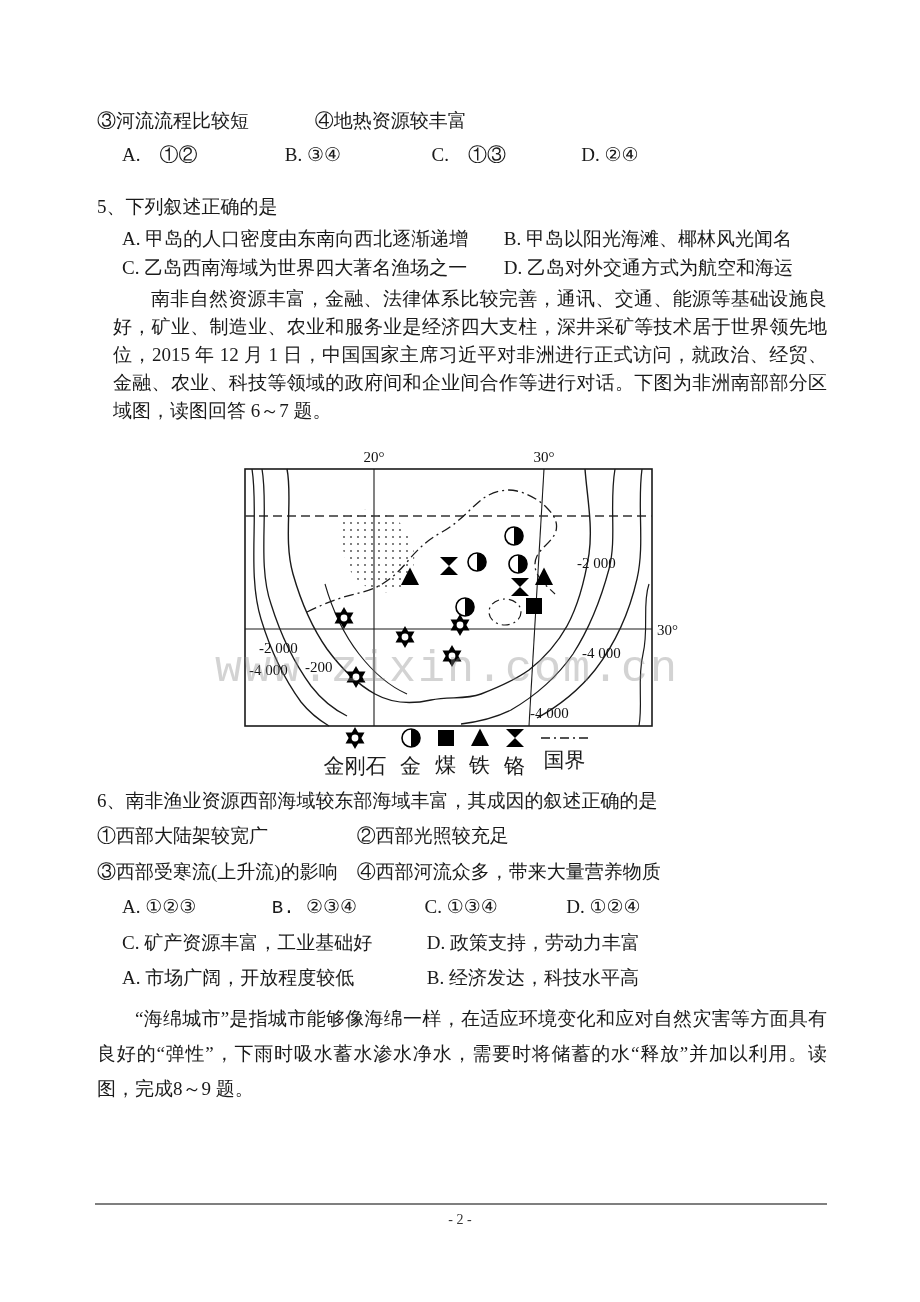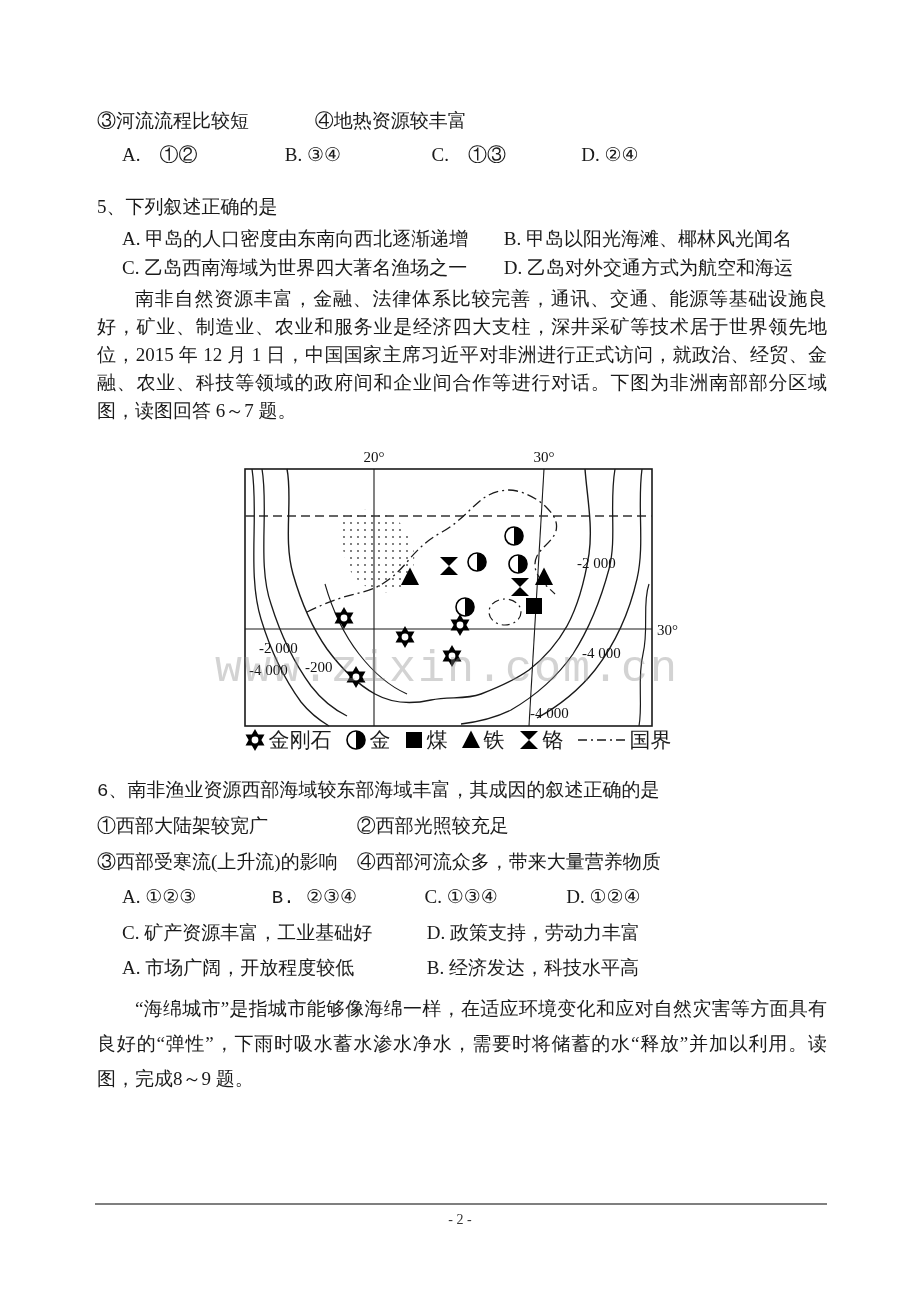--- a/index.html
+++ b/index.html
@@ -17,37 +17,37 @@
   .choices .c2{display:inline-block;width:142px;}
   .choices .c3{display:inline-block;width:145px;}
   .choices6 .c1{display:inline-block;width:145px;font-family:Liberation Serif, serif;}
   .choices6 .c2{display:inline-block;width:148px;font-family:Liberation Mono, monospace;}
   .choices6 .c3{display:inline-block;width:137px;}
   .abcd2{padding-left:25px;line-height:29px;white-space:nowrap;}
   .abcd2 .cA{display:inline-block;width:377px;}
   .abcd7{padding-left:25px;line-height:35px;white-space:nowrap;}
   .abcd7 .cA{display:inline-block;width:300px;}
   .stem{line-height:34px;margin-top:18px;}
-  .passage{line-height:28px;text-indent:2em;text-align:justify;margin-top:3px;}
+  .passage{line-height:28px;text-indent:2em;text-align:justify;margin-top:3px;margin-left:16px;}
   .passage2{line-height:35px;text-indent:2em;text-align:justify;margin-top:6px;}
   .optline6{line-height:36px;white-space:nowrap;}
   
   .figure{position:relative;width:470px;margin-left:140px;margin-top:19px;}
   .figure svg{display:block;}
   .watermark{
     position:absolute;left:-22px;top:200px;width:520px;
     font-family:Liberation Mono, monospace;
     font-size:45px;color:rgba(140,140,140,0.38);letter-spacing:2px;
     pointer-events:none;white-space:nowrap;
   }
   .legend{
     display:flex;align-items:center;justify-content:center;
     gap:4px;margin-top:-6px;font-size:21px;white-space:nowrap;width:440px;
   }
-  .legend .lg-item{display:flex;align-items:center;gap:2px;}
+  .legend .lg-item{display:flex;align-items:center;gap:2px;flex-direction:column;}
   .legend .lg-item + .lg-item{margin-left:8px;}
   .legend svg{display:block;}
   .footer-rule{position:absolute;left:95px;top:1203px;width:732px;border-top:2px solid #7f7f7f;}
   .page-num{position:absolute;left:0;top:1212px;width:920px;text-align:center;font-size:14px;color:#333;}
   .maptext{font-family:"Liberation Serif","DejaVu Serif",serif;font-size:15px;fill:#111;}
 </style>
 </head>
 <body>
 
 <div class="content">
@@ -183,21 +183,21 @@
       </span>
       <span class="lg-item">
         <svg width="52" height="12" viewBox="0 0 52 12">
           <line x1="2" y1="6" x2="50" y2="6" stroke="#1a1a1a" stroke-width="1.6" stroke-dasharray="9,4,2,4"></line>
         </svg>
         <span>国界</span>
       </span>
     </div>
   </div>
 
-  <div class="stem" style="margin-top:20px;font-family:Liberation Mono, monospace;">6、南非渔业资源西部海域较东部海域丰富，其成因的叙述正确的是</div>
+  <div class="stem" style="margin-top:4px;">6、南非渔业资源西部海域较东部海域丰富，其成因的叙述正确的是</div>
   <div class="optline6 pairline6">
     <span class="col1">①西部大陆架较宽广</span>
     <span>②西部光照较充足</span>
   </div>
   <div class="optline6 pairline6">
     <span class="col1">③西部受寒流(上升流)的影响</span>
     <span>④西部河流众多，带来大量营养物质</span>
   </div>
   <div class="choices choices6">
     <span class="c1">A. ①②③</span>

